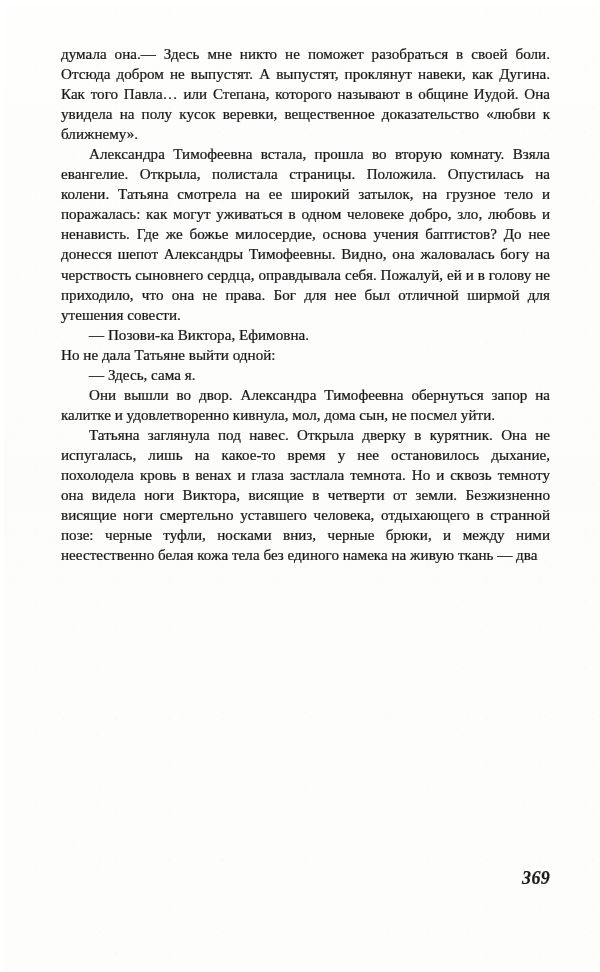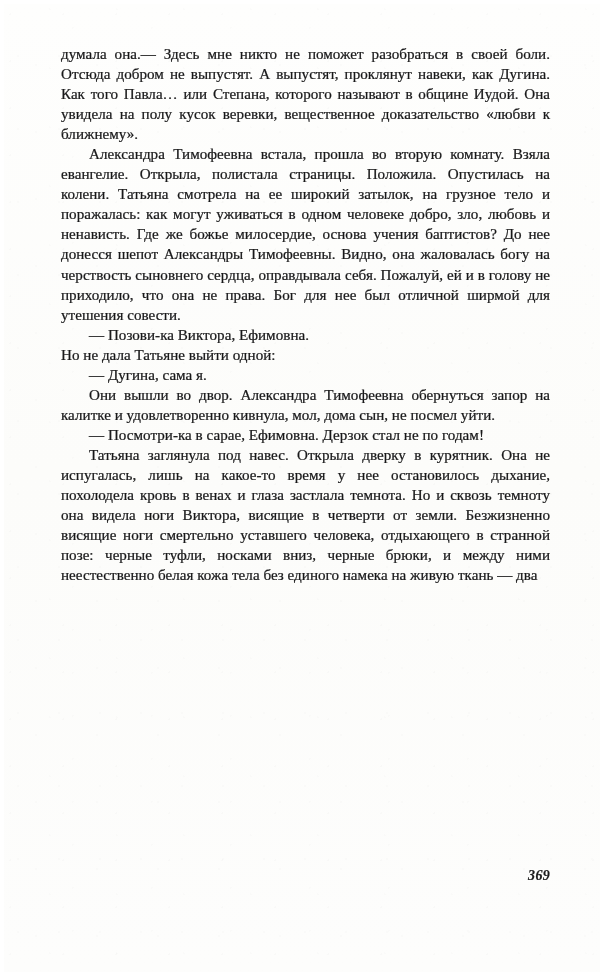--- a/index.html
+++ b/index.html
@@ -79,21 +79,21 @@
     white-space: nowrap;
   }
 
   .folio {
     position: absolute;
     right: 54px;
     top: 864px;
     font-family: "Liberation Serif", "DejaVu Serif", serif;
     font-style: italic;
     font-weight: 700;
-    font-size: 14px;
+    font-size: 18px;
     color: #1b1b1c;
     letter-spacing: 0.3px;
     -webkit-text-stroke: 0.2px #1b1b1c;
   }
 </style>
 </head>
 <body>
 
 <div class="page">
 
@@ -102,27 +102,26 @@
     <p class="para continuation">думала она.— Здесь мне никто не поможет разобраться в своей боли. Отсюда добром не выпустят. А выпустят, проклянут навеки, как Дугина. Как того Павла… или Степана, которого называют в общине Иудой. Она увидела на полу кусок веревки, вещественное доказательство «любви к ближнему».</p>
 
     <p class="para">Александра Тимофеевна встала, прошла во вторую комнату. Взяла евангелие. Открыла, полистала страницы. Положила. Опустилась на колени. Татьяна смотрела на ее широкий затылок, на грузное тело и поражалась: как могут уживаться в одном человеке добро, зло, любовь и ненависть. Где же божье милосердие, основа учения баптистов? До нее донесся шепот Александры Тимофеевны. Видно, она жаловалась богу на черствость сыновнего сердца, оправдывала себя. Пожалуй, ей и в голову не приходило, что она не права. Бог для нее был отличной ширмой для утешения совести.</p>
 
 
 
     <p class="para dialogue">— Позови-ка Виктора, Ефимовна.</p>
 
     <p class="para flush">Но не дала Татьяне выйти одной:</p>
 
-    <p class="para dialogue">— Дугина, сама я.</p>
+    <p class="para dialogue">— Здесь, сама я.</p>
 
     <p class="para">Они вышли во двор. Александра Тимофеевна обернуться запор на калитке и удовлетворенно кивнула, мол, дома сын, не посмел уйти.</p>
 
 
 
-    <p class="para dialogue-wrap">— Посмотри-ка в сарае, Ефимовна. Дерзок стал не по годам!</p>
 
     <p class="para">Татьяна заглянула под навес. Открыла дверку в курятник. Она не испугалась, лишь на какое-то время у нее остановилось дыхание, похолодела кровь в венах и глаза застлала темнота. Но и сквозь темноту она видела ноги Виктора, висящие в четверти от земли. Безжизненно висящие ноги смертельно уставшего человека, отдыхающего в странной позе: черные туфли, носками вниз, черные брюки, и между ними неестественно белая кожа тела  без единого намека на живую ткань — два</p>
 
   </div>
 
   <div class="folio">369</div>
 
 </div>
 
 </body></html>

